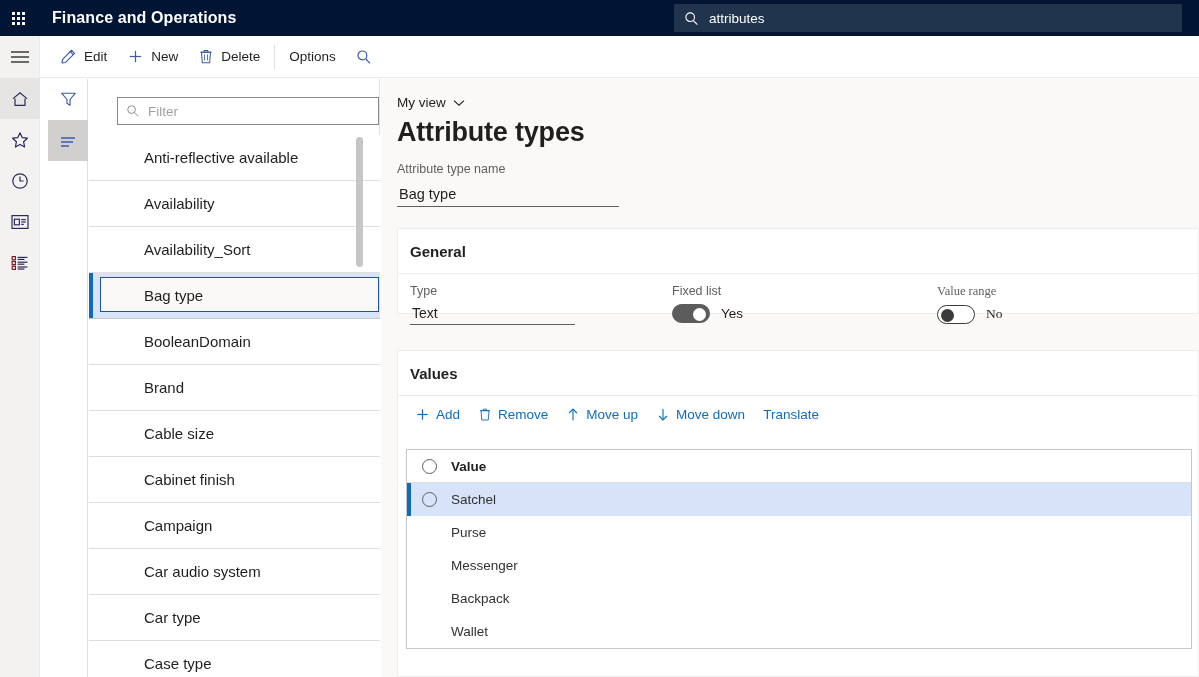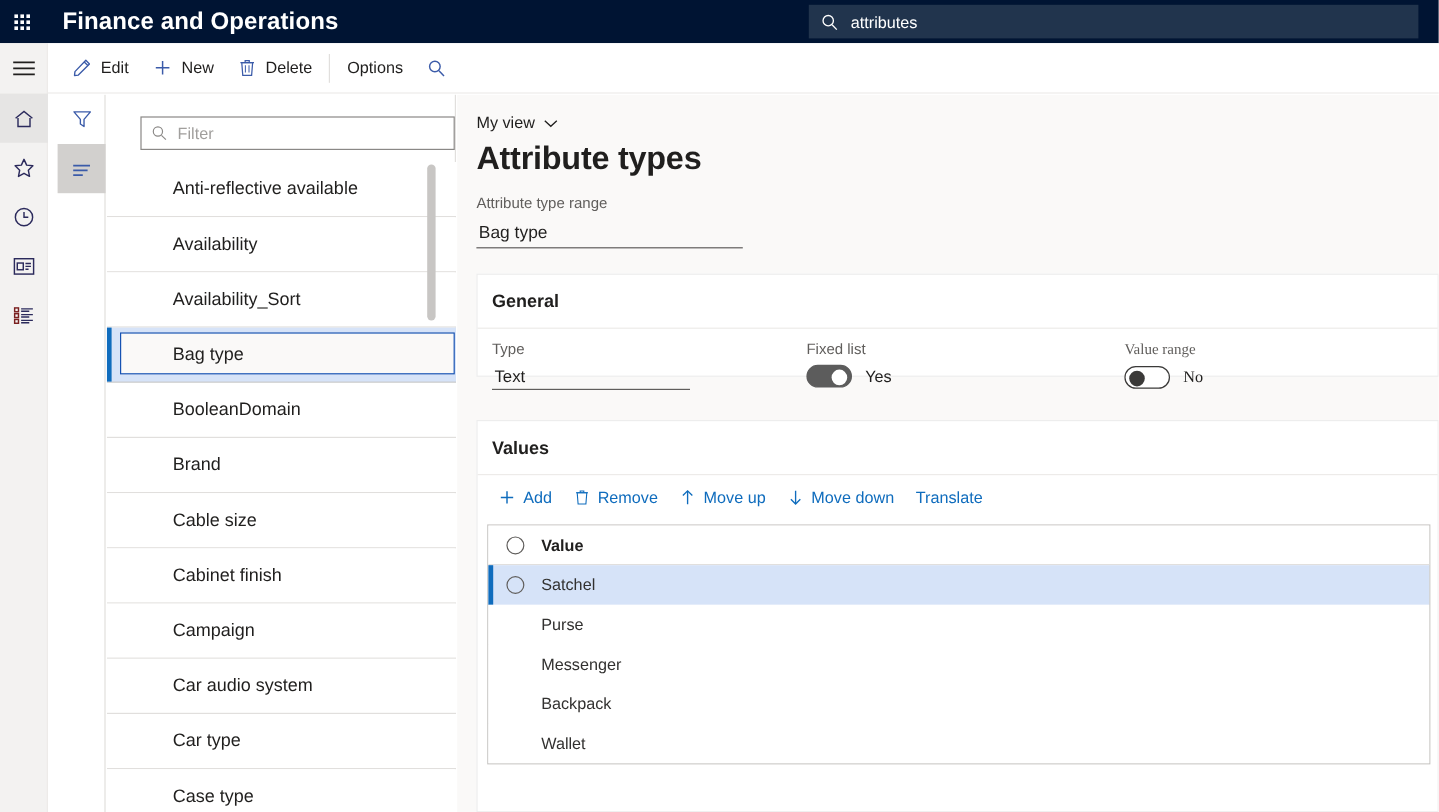--- a/index.html
+++ b/index.html
@@ -23,21 +23,21 @@
     width: 36px; height: 36px;
     display: flex; align-items: center; justify-content: center;
     cursor: pointer;
   }
   .waffle-grid {
     display: grid; grid-template-columns: repeat(3, 3px);
     grid-template-rows: repeat(3, 3px); gap: 2px;
   }
   .waffle-grid i { display: block; width: 3px; height: 3px; background: #ffffff; }
   .app-title {
-    color: #ffffff; font-size: 20px; font-weight: bold;
+    color: #ffffff; font-size: 16px; font-weight: bold;
     margin-left: 16px; letter-spacing: .1px; white-space: nowrap;
   }
   .topsearch {
     position: absolute; left: 674px; top: 4px; width: 508px; height: 28px;
     background: #21344d; display: flex; align-items: center; padding: 0 10px;
   }
   .topsearch .mag { margin-right: 10px; flex: 0 0 auto; display:flex; }
   .topsearch .txt { color: #ffffff; font-size: 13.5px; white-space: nowrap; }
 
   
@@ -178,21 +178,21 @@
   
   .vtoolbar { height: 37px; display: flex; align-items: center; padding-left: 8px; }
   .vcmd {
     display: flex; align-items: center; height: 30px; padding: 0 9px;
     font-size: 13.5px; color: #0f6cbd; cursor: pointer; white-space: nowrap;
   }
   .vcmd .ic { margin-right: 6px; display: flex; align-items: center; }
 
   
   .grid {
-    margin: 4px 8px; border: 1px solid #c8c6c4; border-bottom: 1px solid #c8c6c4;
+    margin: 16px 8px; border: 1px solid #c8c6c4; border-bottom: 1px solid #c8c6c4;
     width: 786px;
   }
   .grow {
     position: relative; height: 33px; display: flex; align-items: center;
     font-size: 13.5px; color: #323130; background: #ffffff;
   }
   .grow.header { font-weight: bold; color: #201f1e; border-bottom: 1px solid #e1dfdd; }
   .grow.selected { background: #d6e3f8; }
   .grow.selected .row-accent {
     position: absolute; left: 0; top: 0; width: 4px; height: 100%; background: #0f6cbd;
@@ -420,21 +420,21 @@
       <span>My view</span>
       <span class="chev">
         <svg width="12" height="8" viewBox="0 0 12 8">
             <path d="M1 1.6 6 6.2 11 1.6" fill="none" stroke="#201f1e" stroke-width="1.1"></path>
           </svg>
       </span>
     </div>
 
     <div class="pagetitle">Attribute types</div>
 
-    <div class="fieldlabel">Attribute type range</div>
+    <div class="fieldlabel">Attribute type name</div>
     <input class="fieldinput" value="Bag type" style="">
 
     <div class="card card-general">
       <div class="card-head">General</div>
       <div class="genrow">
 
         <div class="genfield gf-type">
           <div class="gf-label">Type</div>
           <input class="gf-input" value="Text" style="">
         </div>

